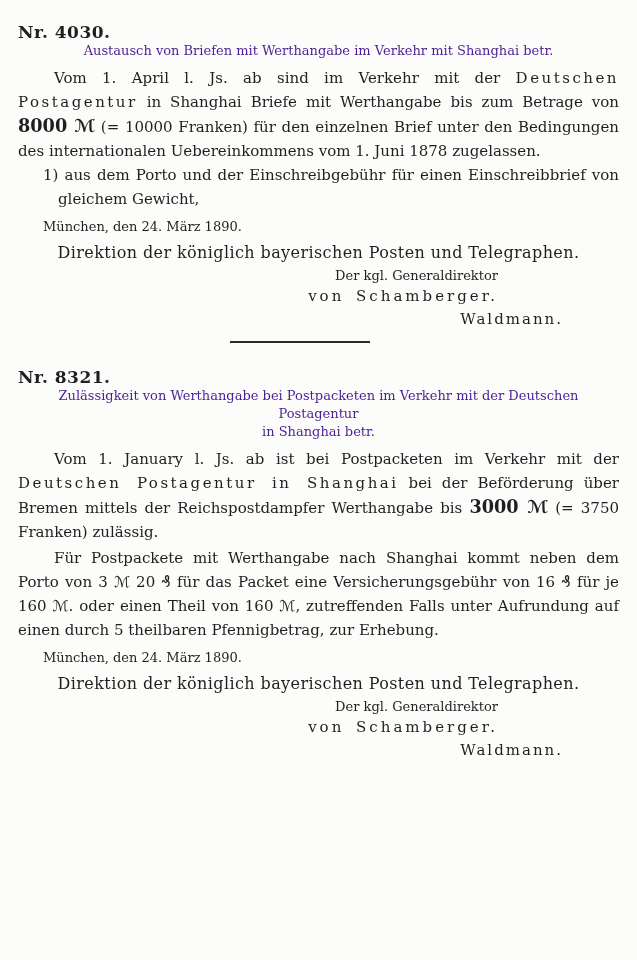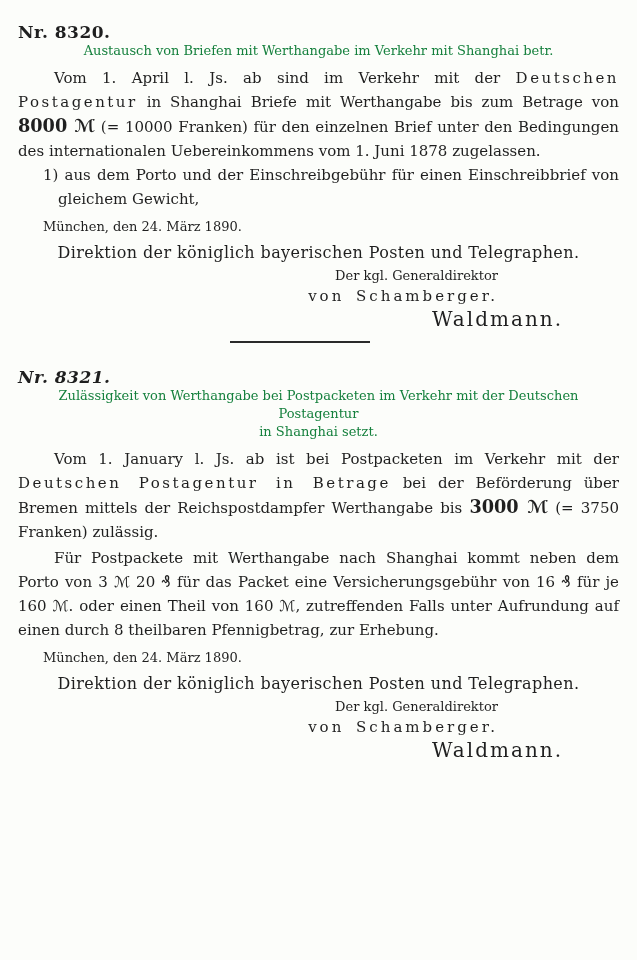--- a/index.html
+++ b/index.html
@@ -19,26 +19,26 @@
   .page-number{
     margin-top:32px;
     font-size:16px;font-weight:bold;
     letter-spacing:1px;
   }
   .section-number{
     font-size:17px;font-weight:bold;
     letter-spacing:0.5px;
   }
   .sec1 .section-number{margin-top:22px;}
-  .sec2 .section-number{margin-top:24px;font-style:italic;}
+  .sec2 .section-number{margin-top:24px;}
   .subject{
     text-align:center;
     font-size:13px;
     line-height:18px;
-    color:#15803d;
+    color:#4c1d95;
   }
   .body-text{
     font-size:15px;
     line-height:24px;
     text-align:justify;
   }
   p.para{
     margin:0;
     text-indent:36px;
   }
@@ -72,40 +72,40 @@
   .sig-role{
     font-size:13px;line-height:18px;margin-top:2px;
   }
   .sig-name{
     font-size:15px;line-height:22px;
     letter-spacing:3px;word-spacing:4px;
   }
   .countersign{
     text-align:right;
     padding-right:56px;
-    font-size:20px;line-height:20px;
+    font-size:15px;line-height:20px;
     letter-spacing:2px;
     margin-top:2px;
   }
   .divider{
     border:none;
     border-top:2px solid #2a2a2a;
     width:140px;
     margin:12px 0 0 212px;
   }
   .sec2{margin-top:24px;}
 </style>
 </head>
 <body>
 
 <div class="page">
 
 
   <div class="sec1">
-    <div class="section-number">Nr. 8320.</div>
+    <div class="section-number">Nr. 4030.</div>
     <div class="subject">Austausch von Briefen mit Werthangabe im Verkehr mit Shanghai betr.</div>
 
     <div class="body-text">
       <p class="para first"><span class="r-n">Vom 1. April l. Js. ab sind im Verkehr mit der </span><span class="r-sp">Deutschen Postagentur</span><span class="r-n"> in Shanghai Briefe mit Werthangabe bis zum Betrage von </span><span class="r-b">8000 ℳ</span><span class="r-n"> (= 10000 Franken) für den einzelnen Brief unter den Bedingungen des internationalen Uebereinkommens vom 1. Juni 1878 zugelassen.</span></p>
 
       <div class="list">
         <div class="list-item"><span>1)</span> <span>aus dem Porto und der Einschreibgebühr für einen Einschreibbrief von gleichem Gewicht,</span></div>
       </div>
     </div>
 
@@ -116,25 +116,25 @@
       <div class="sig-name">von Schamberger.</div>
     </div>
     <div class="countersign">Waldmann.</div>
   </div>
 
   <hr class="divider">
 
   <div class="sec2">
     <div class="section-number">Nr. 8321.</div>
     <div class="subject">Zulässigkeit von Werthangabe bei Postpacketen im Verkehr mit der Deutschen Postagentur</div>
-    <div class="subject">in Shanghai setzt.</div>
+    <div class="subject">in Shanghai betr.</div>
 
     <div class="body-text">
-      <p class="para first"><span class="r-n">Vom 1. January l. Js. ab ist bei Postpacketen im Verkehr mit der </span><span class="r-sp">Deutschen Postagentur in Betrage</span><span class="r-n"> bei der Beförderung über Bremen mittels der Reichspostdampfer Werthangabe bis </span><span class="r-b">3000 ℳ</span><span class="r-n"> (= 3750 Franken) zulässig.</span></p>
-      <p class="para second"><span class="r-n">Für Postpackete mit Werthangabe nach Shanghai kommt neben dem Porto von 3 ℳ 20 ₰ für das Packet eine Versicherungsgebühr von 16 ₰ für je 160 ℳ. oder einen Theil von 160 ℳ, zutreffenden Falls unter Aufrundung auf einen durch 8 theilbaren Pfennigbetrag, zur Erhebung.</span></p>
+      <p class="para first"><span class="r-n">Vom 1. January l. Js. ab ist bei Postpacketen im Verkehr mit der </span><span class="r-sp">Deutschen Postagentur in Shanghai</span><span class="r-n"> bei der Beförderung über Bremen mittels der Reichspostdampfer Werthangabe bis </span><span class="r-b">3000 ℳ</span><span class="r-n"> (= 3750 Franken) zulässig.</span></p>
+      <p class="para second"><span class="r-n">Für Postpackete mit Werthangabe nach Shanghai kommt neben dem Porto von 3 ℳ 20 ₰ für das Packet eine Versicherungsgebühr von 16 ₰ für je 160 ℳ. oder einen Theil von 160 ℳ, zutreffenden Falls unter Aufrundung auf einen durch 5 theilbaren Pfennigbetrag, zur Erhebung.</span></p>
     </div>
 
     <div class="dateline">München, den 24. März 1890.</div>
     <div class="sig-org">Direktion der königlich bayerischen Posten und Telegraphen.</div>
     <div class="sig-center">
       <div class="sig-role">Der kgl. Generaldirektor</div>
       <div class="sig-name">von Schamberger.</div>
     </div>
     <div class="countersign">Waldmann.</div>
   </div>

